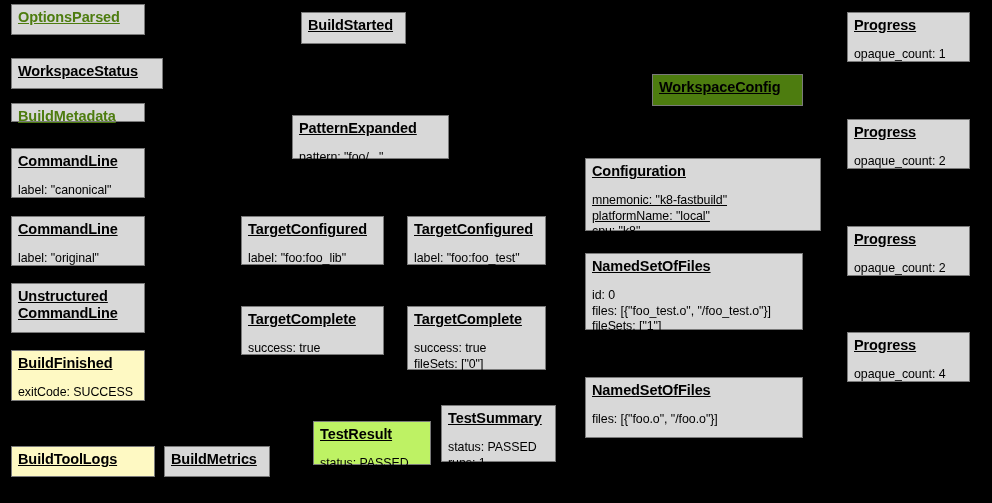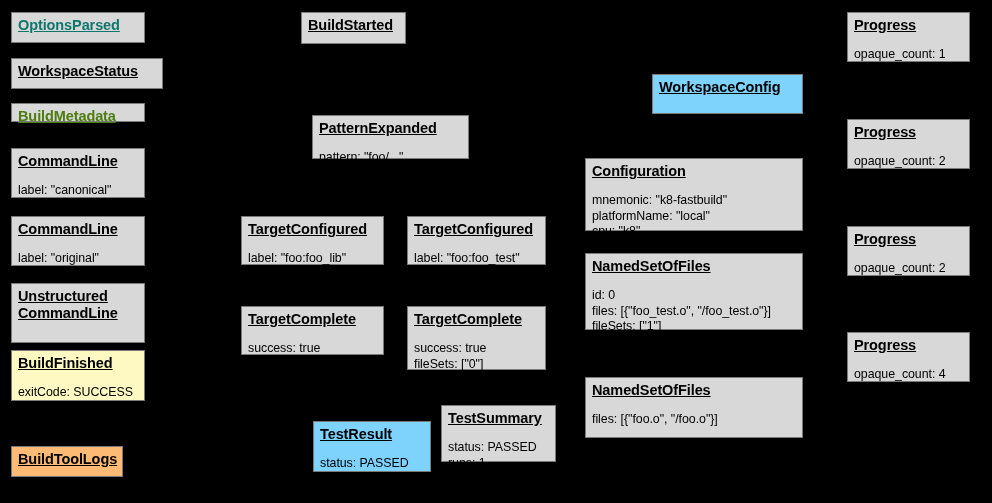--- a/index.html
+++ b/index.html
@@ -39,61 +39,64 @@
     font-weight: normal;
     line-height: 15.5px;
     white-space: pre;
     letter-spacing: -0.05px;
   }
 </style>
 </head>
 <body>
 
 <div id="canvas" style="width: 992px; height: 503px; background: rgb(0, 0, 0);">
-    <div class="node" style="left: 11px; top: 12px; width: 134px; height: 31px; background: rgb(216, 216, 216); border-color: rgb(122, 122, 122); color: #0f766e;">
+    <div class="node" style="left: 11px; top: 4px; width: 134px; height: 31px; background: rgb(216, 216, 216); border-color: rgb(122, 122, 122); color: #4d7c0f;">
       <div class="node-title">OptionsParsed</div>
     </div>
     <div class="node" style="left: 11px; top: 58px; width: 152px; height: 31px; background: rgb(216, 216, 216); border-color: rgb(122, 122, 122); color: rgb(0, 0, 0);">
       <div class="node-title">WorkspaceStatus</div>
     </div>
     <div class="node" style="left: 11px; top: 103px; width: 134px; height: 19px; background: rgb(216, 216, 216); border-color: rgb(122, 122, 122); color: #4d7c0f;">
       <div class="node-title">BuildMetadata</div>
     </div>
     <div class="node" style="left: 11px; top: 148px; width: 134px; height: 50px; background: rgb(216, 216, 216); border-color: rgb(122, 122, 122); color: rgb(0, 0, 0);">
       <div class="node-title">CommandLine</div>
       <div class="node-fields">
         <div class="node-field">label: "canonical"</div>
       </div>
     </div>
     <div class="node" style="left: 11px; top: 216px; width: 134px; height: 50px; background: rgb(216, 216, 216); border-color: rgb(122, 122, 122); color: rgb(0, 0, 0);">
       <div class="node-title">CommandLine</div>
       <div class="node-fields">
         <div class="node-field">label: "original"</div>
       </div>
     </div>
-    <div class="node" style="left: 11px; top: 283px; width: 134px; height: 60px; background: rgb(216, 216, 216); border-color: rgb(122, 122, 122); color: rgb(0, 0, 0);">
+    <div class="node" style="left: 11px; top: 283px; width: 134px; height: 50px; background: rgb(216, 216, 216); border-color: rgb(122, 122, 122); color: rgb(0, 0, 0);">
       <div class="node-title">Unstructured
 CommandLine</div>
     </div>
     <div class="node" style="left: 11px; top: 350px; width: 134px; height: 51px; background: #fef9c3; border-color: rgb(122, 122, 122); color: rgb(0, 0, 0);">
       <div class="node-title">BuildFinished</div>
       <div class="node-fields">
         <div class="node-field">exitCode: SUCCESS</div>
       </div>
     </div>
-    <div class="node" style="left: 11px; top: 446px; width: 112px; height: 31px; background: #fdba74; border-color: rgb(122, 122, 122); color: rgb(0, 0, 0);">
+    <div class="node" style="left: 11px; top: 446px; width: 144px; height: 31px; background: #fef9c3; border-color: rgb(122, 122, 122); color: rgb(0, 0, 0);">
       <div class="node-title">BuildToolLogs</div>
+    </div>
+    <div class="node" style="left: 164px; top: 446px; width: 106px; height: 31px; background: rgb(216, 216, 216); border-color: rgb(122, 122, 122); color: rgb(0, 0, 0);">
+      <div class="node-title">BuildMetrics</div>
     </div>
     <div class="node" style="left: 301px; top: 12px; width: 105px; height: 32px; background: rgb(216, 216, 216); border-color: rgb(122, 122, 122); color: rgb(0, 0, 0);">
       <div class="node-title">BuildStarted</div>
       <div class="node-fields">
         <div class="node-field">command: test</div>
       </div>
     </div>
-    <div class="node" style="left: 312px; top: 115px; width: 157px; height: 44px; background: rgb(216, 216, 216); border-color: rgb(122, 122, 122); color: rgb(0, 0, 0);">
+    <div class="node" style="left: 292px; top: 115px; width: 157px; height: 44px; background: rgb(216, 216, 216); border-color: rgb(122, 122, 122); color: rgb(0, 0, 0);">
       <div class="node-title">PatternExpanded</div>
       <div class="node-fields">
         <div class="node-field">pattern: "foo/..."</div>
       </div>
     </div>
     <div class="node" style="left: 241px; top: 216px; width: 143px; height: 49px; background: rgb(216, 216, 216); border-color: rgb(122, 122, 122); color: rgb(0, 0, 0);">
       <div class="node-title">TargetConfigured</div>
       <div class="node-fields">
         <div class="node-field">label: "foo:foo_lib"</div>
       </div>
@@ -110,37 +113,37 @@
         <div class="node-field">success: true</div>
       </div>
     </div>
     <div class="node" style="left: 407px; top: 306px; width: 139px; height: 64px; background: rgb(216, 216, 216); border-color: rgb(122, 122, 122); color: rgb(0, 0, 0);">
       <div class="node-title">TargetComplete</div>
       <div class="node-fields">
         <div class="node-field">success: true</div>
         <div class="node-field">fileSets: ["0"]</div>
       </div>
     </div>
-    <div class="node" style="left: 313px; top: 421px; width: 118px; height: 51px; background: #7dd3fc; border-color: rgb(122, 122, 122); color: rgb(0, 0, 0);">
+    <div class="node" style="left: 313px; top: 421px; width: 118px; height: 44px; background: #bef264; border-color: rgb(122, 122, 122); color: rgb(0, 0, 0);">
       <div class="node-title">TestResult</div>
       <div class="node-fields">
         <div class="node-field">status: PASSED</div>
       </div>
     </div>
     <div class="node" style="left: 441px; top: 405px; width: 115px; height: 57px; background: rgb(216, 216, 216); border-color: rgb(122, 122, 122); color: rgb(0, 0, 0);">
       <div class="node-title">TestSummary</div>
       <div class="node-fields">
         <div class="node-field">status: PASSED</div>
         <div class="node-field">runs: 1</div>
       </div>
     </div>
-    <div class="node" style="left: 652px; top: 74px; width: 151px; height: 40px; background: #7dd3fc; border-color: rgb(122, 122, 122); color: rgb(0, 0, 0);">
+    <div class="node" style="left: 652px; top: 74px; width: 151px; height: 32px; background: #4d7c0f; border-color: rgb(122, 122, 122); color: rgb(0, 0, 0);">
       <div class="node-title">WorkspaceConfig</div>
     </div>
-    <div class="node" style="left: 585px; top: 158px; width: 218px; height: 73px; background: rgb(216, 216, 216); border-color: rgb(122, 122, 122); color: rgb(0, 0, 0);">
+    <div class="node" style="left: 585px; top: 158px; width: 236px; height: 73px; background: rgb(216, 216, 216); border-color: rgb(122, 122, 122); color: rgb(0, 0, 0); text-decoration: underline;">
       <div class="node-title">Configuration</div>
       <div class="node-fields">
         <div class="node-field">mnemonic: "k8-fastbuild"</div>
         <div class="node-field">platformName: "local"</div>
         <div class="node-field">cpu: "k8"</div>
       </div>
     </div>
     <div class="node" style="left: 585px; top: 253px; width: 218px; height: 77px; background: rgb(216, 216, 216); border-color: rgb(122, 122, 122); color: rgb(0, 0, 0);">
       <div class="node-title">NamedSetOfFiles</div>
       <div class="node-fields">

